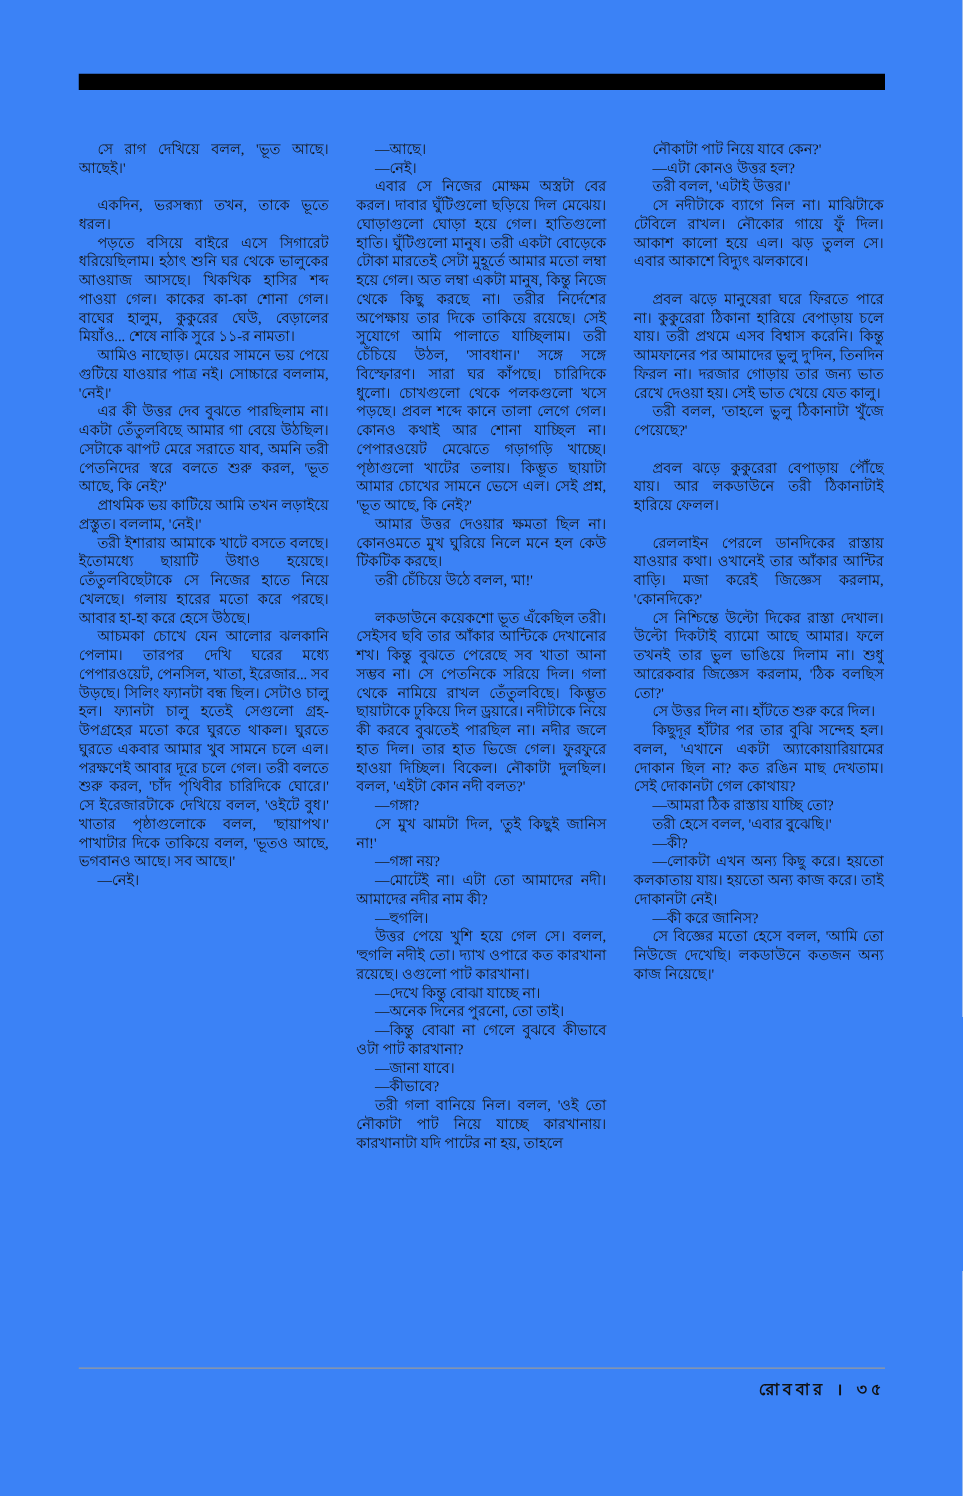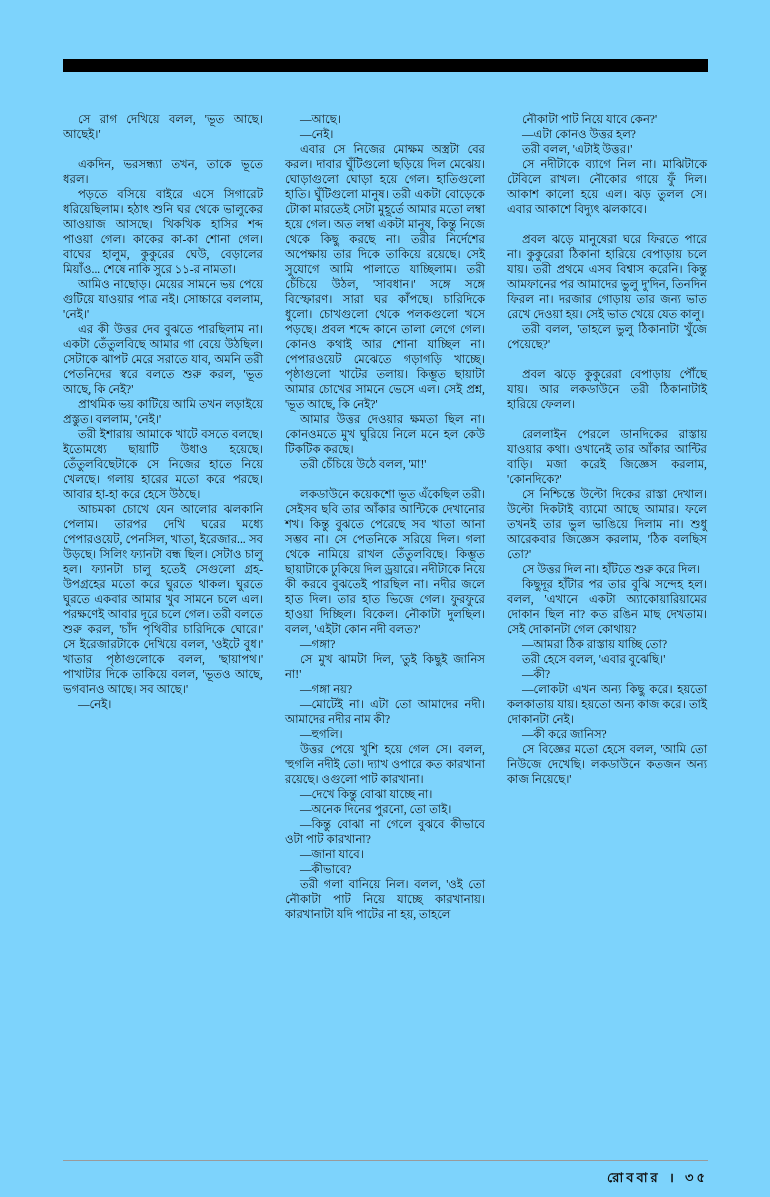--- a/index.html
+++ b/index.html
@@ -5,21 +5,21 @@
   html, body {
     margin: 0;
     padding: 0;
     background: #e8e8e8;
   }
   .page {
     position: relative;
     width: 770px;
     height: 1197px;
     margin: 0 auto;
-    background: #7dd3fc;
+    background: #3b82f6;
     font-family: "Liberation Serif", "DejaVu Serif", serif;
     color: #141414;
     overflow: hidden;
   }
   .top-bar {
     position: absolute;
     left: 63px;
     top: 59px;
     width: 645px;
     height: 13px;
@@ -46,21 +46,21 @@
   .para {
     margin: 0;
     text-indent: 15px;
   }
   .para.space-before {
     margin-top: 15px;
   }
   .footer {
     position: absolute;
     left: 63px;
-    top: 1160px;
+    top: 1094px;
     width: 645px;
   }
   .footer-rule {
     border-top: 1px solid #9a9a9a;
     height: 0;
     margin-bottom: 7px;
   }
   .footer-text {
     text-align: right;
     font-size: 13px;

